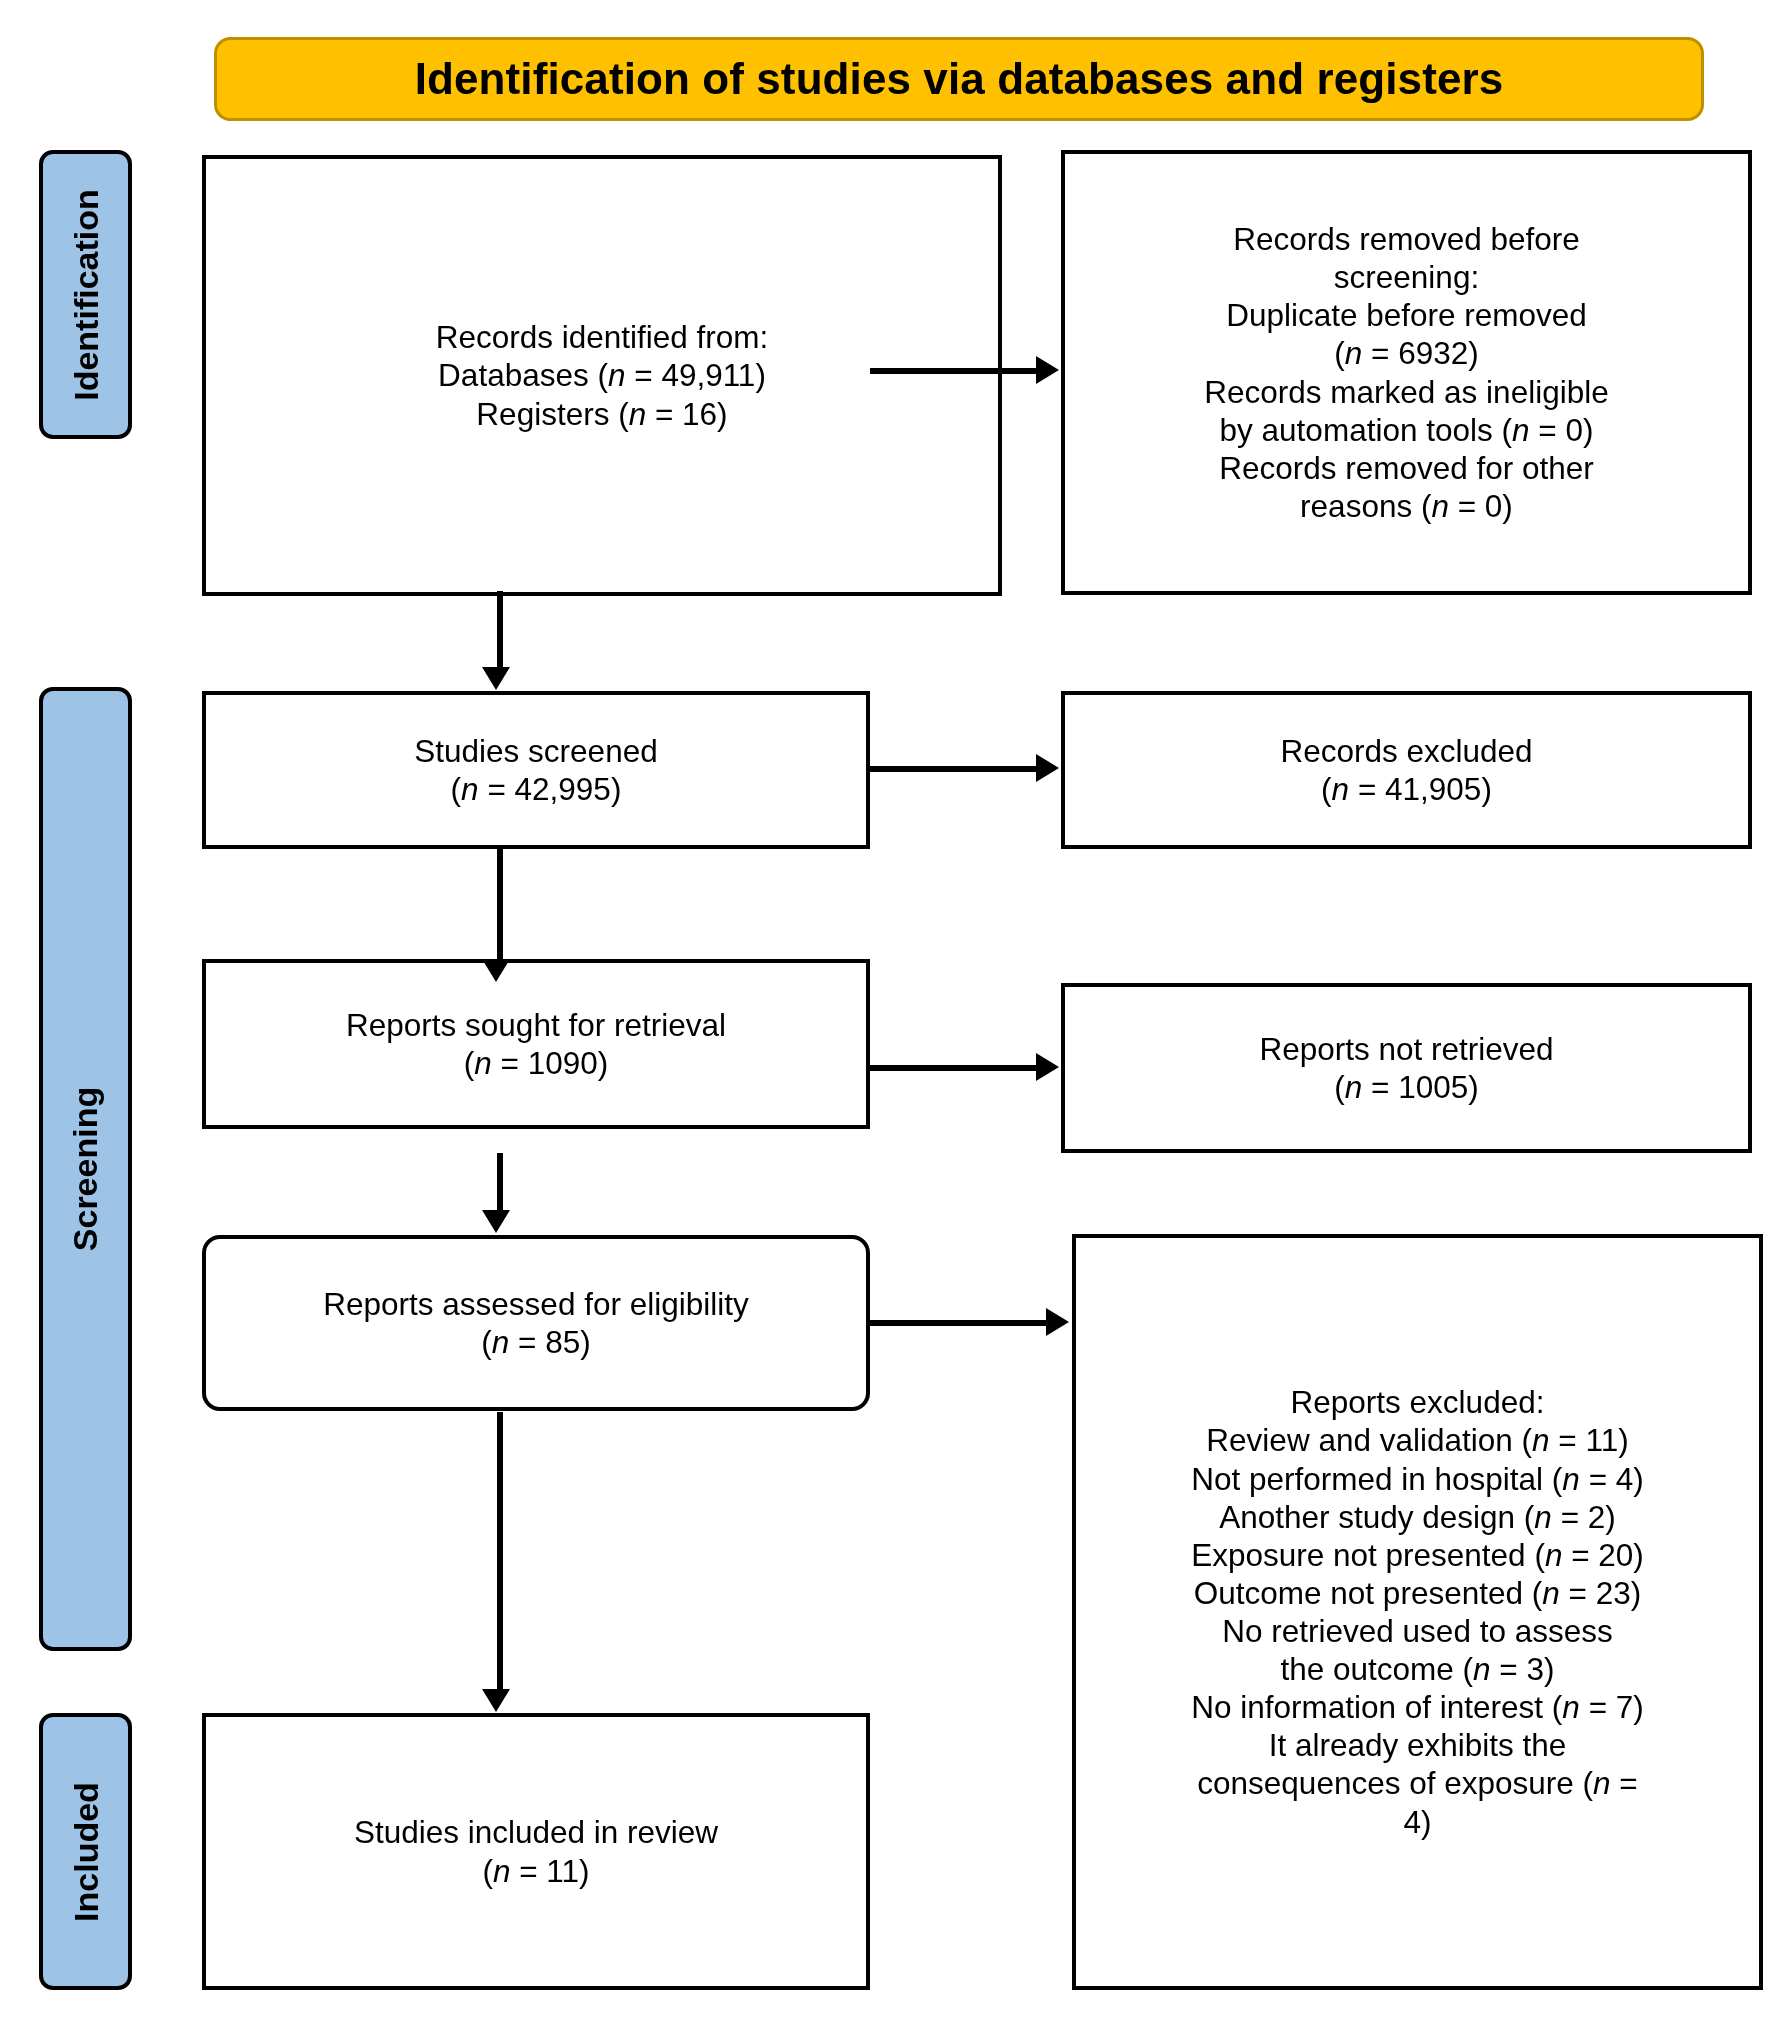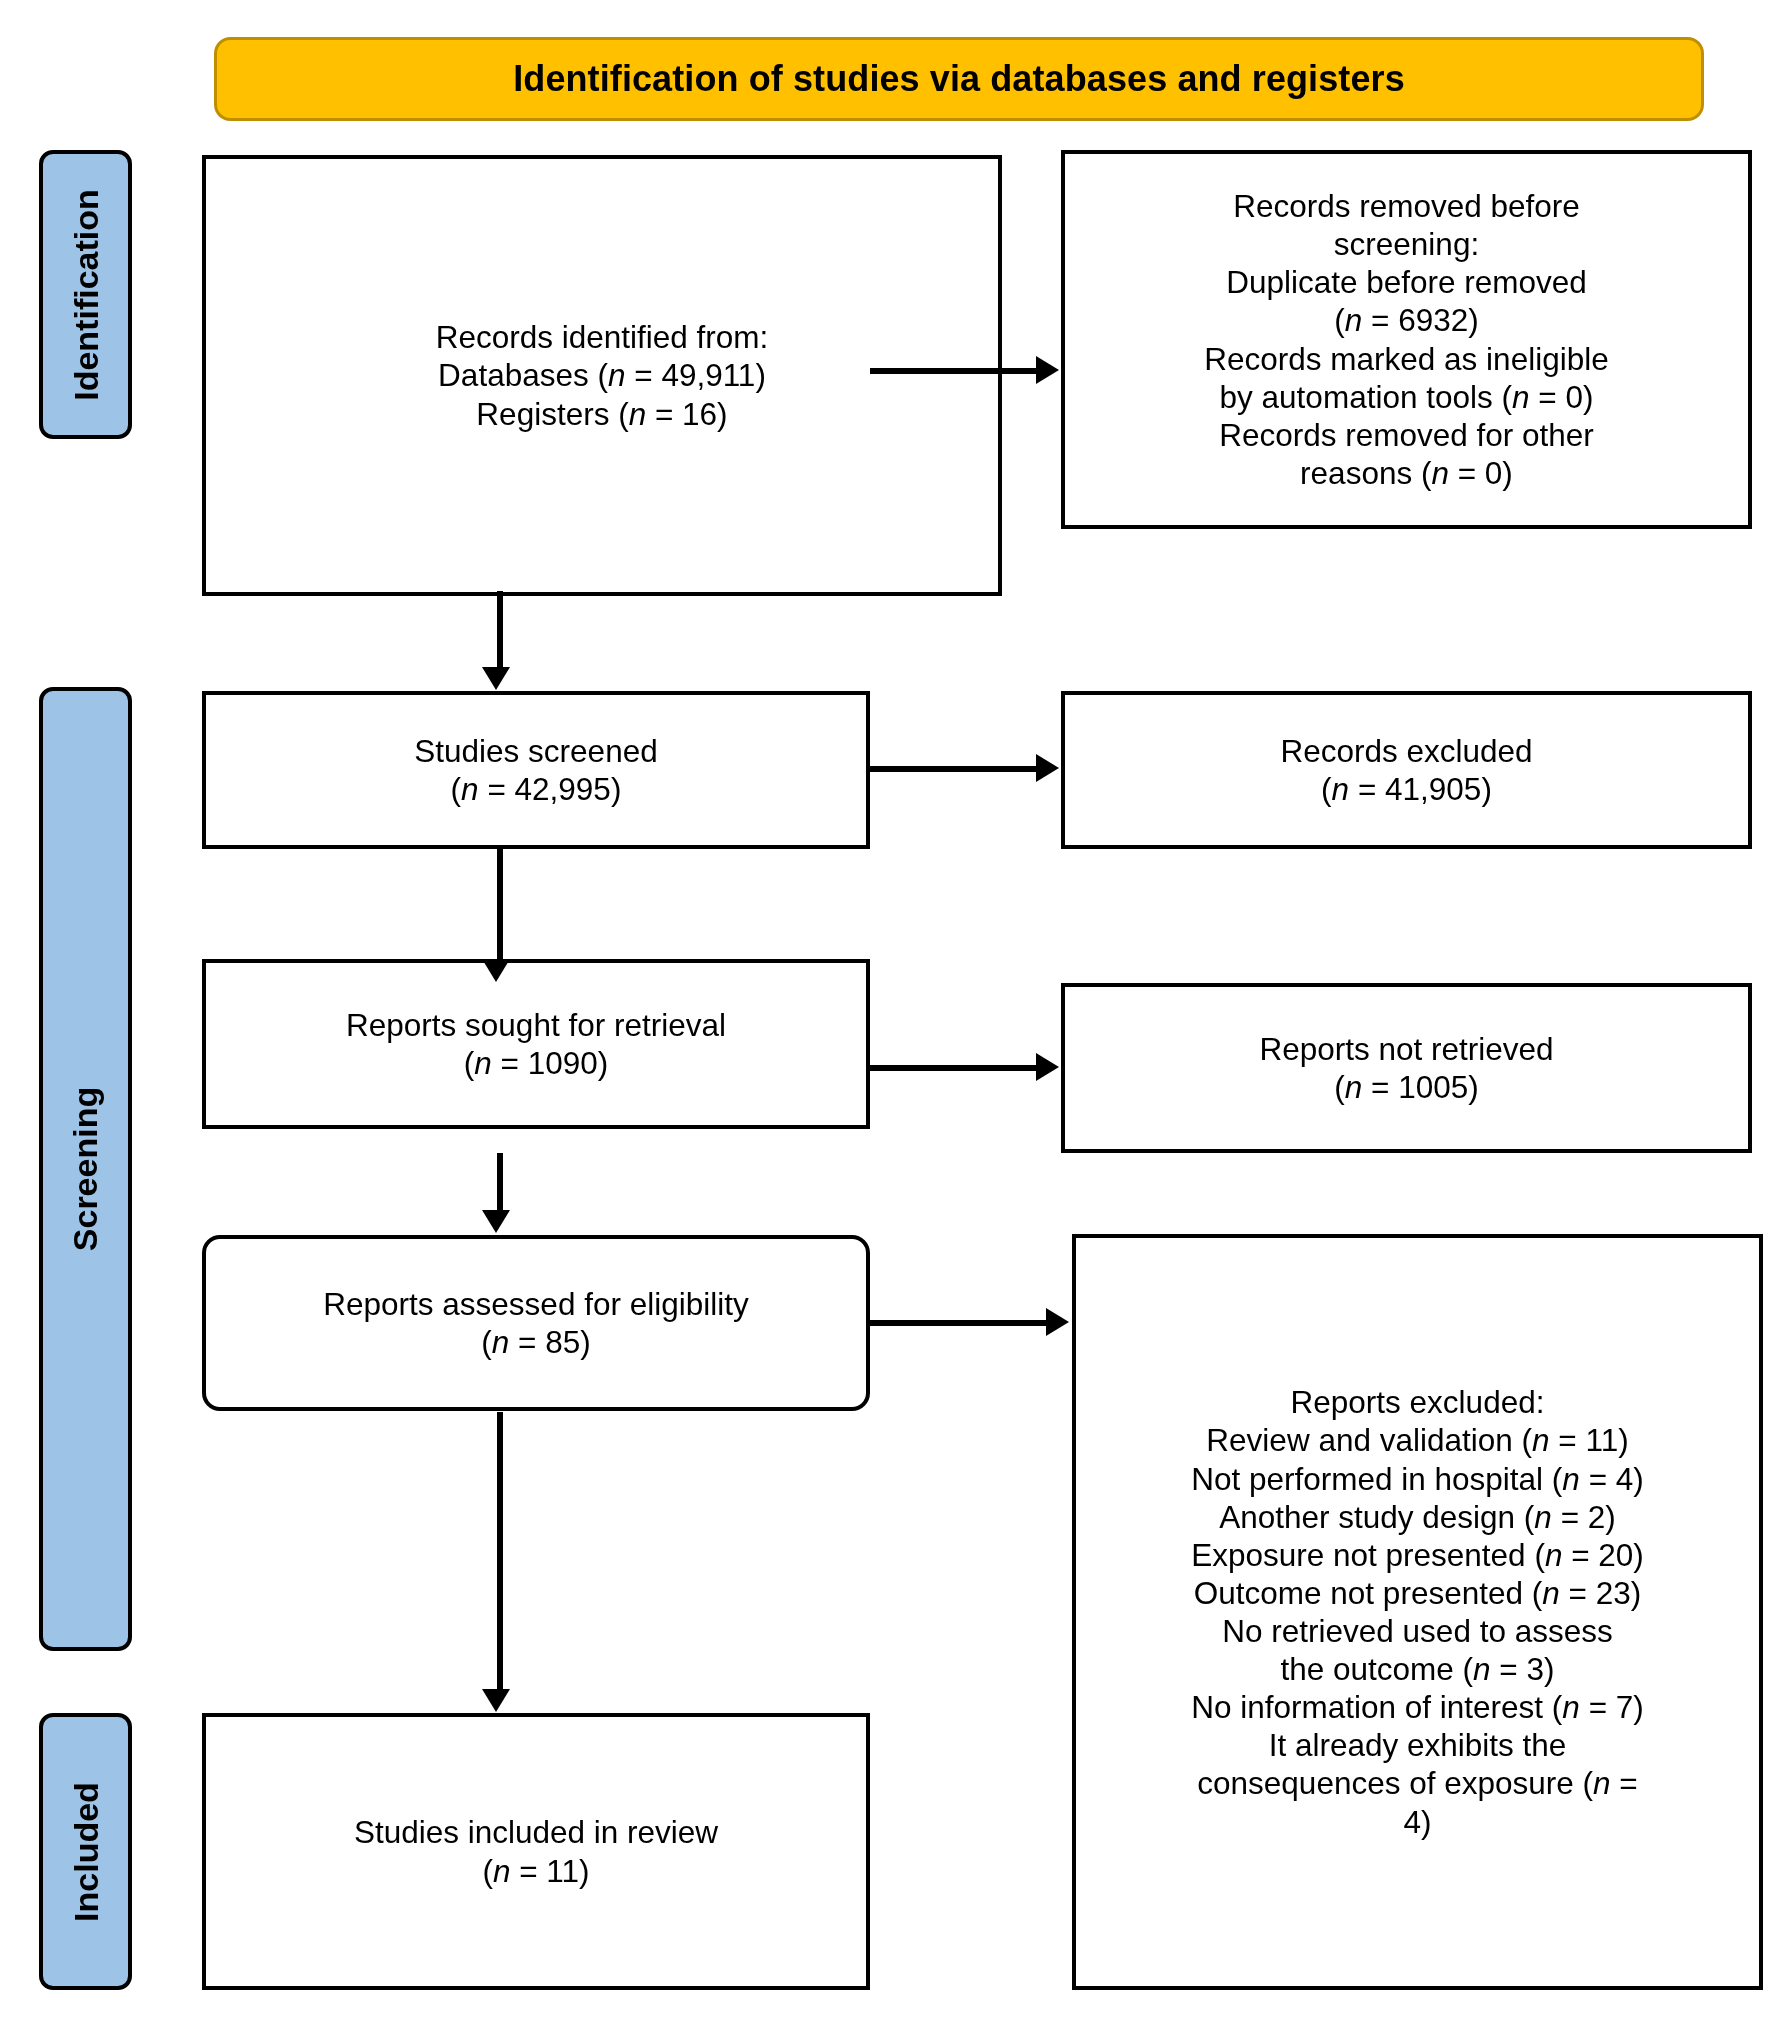--- a/index.html
+++ b/index.html
@@ -31,21 +31,21 @@
     height: 84px;
     background: #FFC000;
     border: 3.8px solid #BF8F00;
     border-radius: 16.4px;
     box-sizing: border-box;
     display: flex;
     align-items: center;
     justify-content: center;
   }
   .banner-text {
-    font-size: 36px;
+    font-size: 44px;
     font-weight: bold;
     letter-spacing: 0.1px;
     text-align: center;
     line-height: 1.1;
   }
 
   
   .stage {
     position: absolute;
     background: #9DC3E6;
@@ -87,21 +87,21 @@
   .box-text .em { font-style: italic; }
 
   
   #box-identified  { left: 202px; top: 155px;  width: 800px; height: 441px; }
   #box-screened    { left: 202px; top: 691px; width: 668px; height: 158px; }
   #box-sought      { left: 202px; top: 935px; width: 668px; height: 170px; margin-top: 24px; }
   #box-assessed    { left: 202px; top: 1235px; width: 668px; height: 176px; border-radius: 18px; }
   #box-included    { left: 202px; top: 1713px; width: 668px; height: 277px; }
 
   
-  #box-removed     { left: 1061px; top: 150px;  width: 691px; height: 379px; }
+  #box-removed     { left: 1061px; top: 150px;  width: 691px; height: 445px; }
   #box-excluded-1  { left: 1061px; top: 691px; width: 691px; height: 158px; justify-content: flex-end; }
   #box-notretr     { left: 1061px; top: 983px; width: 691px; height: 170px; }
   #box-excluded-2  { left: 1072px; top: 1234px; width: 691px; height: 756px; }
 
   
   .conn {
     position: absolute;
     background: #000000;
   }
   

